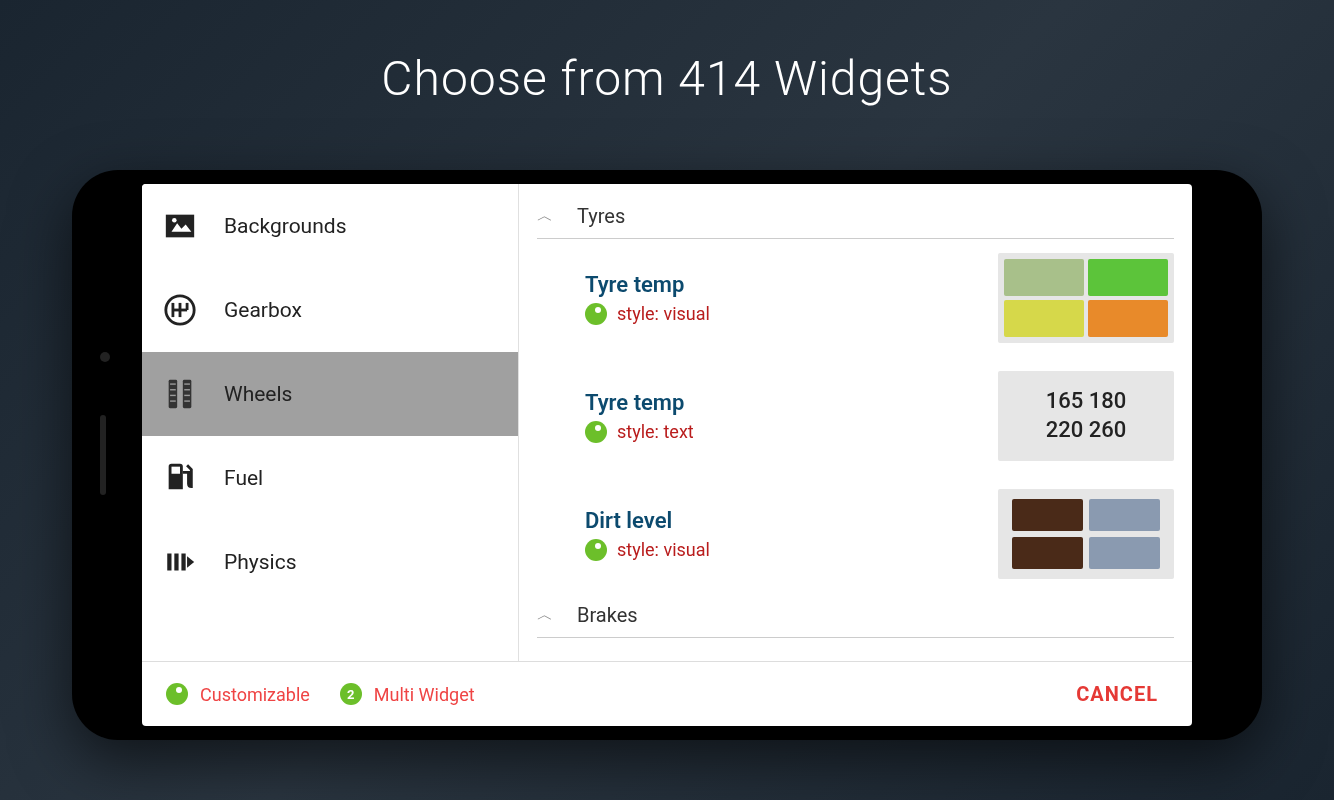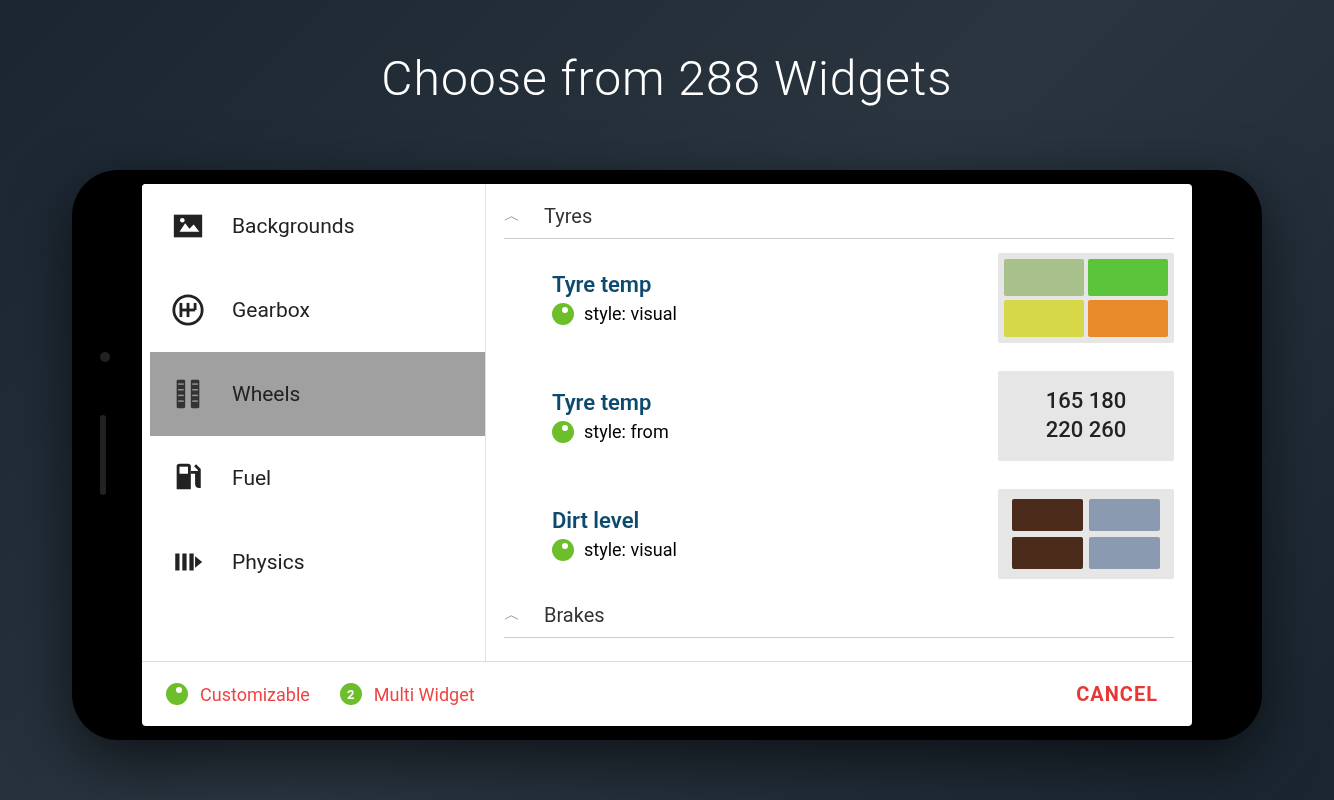--- a/index.html
+++ b/index.html
@@ -63,25 +63,24 @@
   display: flex;
   flex-direction: column;
   overflow: hidden;
 }
 .content {
   flex: 1;
   display: flex;
   overflow: hidden;
 }
 .sidebar {
-  width: 344px;
+  width: 377px;
   background: #fff;
   border-right: 1px solid #e0e0e0;
   overflow-y: auto;
-  padding-left: 8px;
 }
 .sidebar-item {
   display: flex;
   align-items: center;
   padding: 22px 18px;
   gap: 24px;
   cursor: pointer;
 }
 .sidebar-item.selected {
   background: #a0a0a0;
@@ -134,21 +133,21 @@
   font-size: 22px;
   font-weight: 600;
   color: #0c4a6e;
   margin-bottom: 6px;
 }
 .widget-style {
   display: flex;
   align-items: center;
   gap: 10px;
   font-size: 18px;
-  color: #000000;
+  color: #b91c1c;
 }
 .palette-icon {
   width: 22px;
   height: 22px;
   background: #6cbf2a;
   border-radius: 50%;
   position: relative;
 }
 .palette-icon::after {
   content: "";
@@ -230,21 +229,21 @@
   font-size: 20px;
   font-weight: 700;
   letter-spacing: 1px;
   cursor: pointer;
   padding: 6px 10px;
 }
 </style>
 </head>
 <body>
 
-<div class="headline">Choose from 288 Widgets</div>
+<div class="headline">Choose from 414 Widgets</div>
 
 <div class="phone-wrap">
   <div class="phone-body">
     <div class="speaker"></div>
     <div class="camera"></div>
     <div class="screen">
       <div class="content">
 
         <div class="sidebar">
           <div class="sidebar-item">
@@ -331,21 +330,21 @@
                 <div class="sq" style="background:#e88a2a"></div>
               </div>
             </div>
           </div>
 
           <div class="widget-row">
             <div class="widget-info">
               <div class="widget-name">Tyre temp</div>
               <div class="widget-style">
                 <span class="palette-icon"></span>
-                <span>style: from</span>
+                <span>style: text</span>
               </div>
             </div>
             <div class="widget-preview">
               <div class="tyre-text">
                 <div>165 180</div>
                 <div>220 260</div>
               </div>
             </div>
           </div>
 

